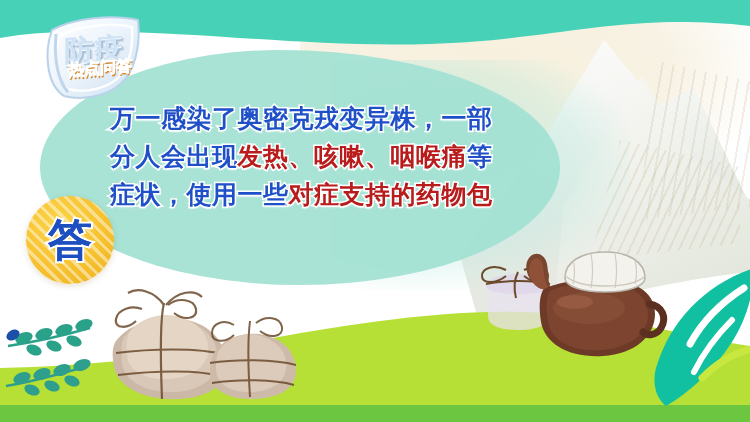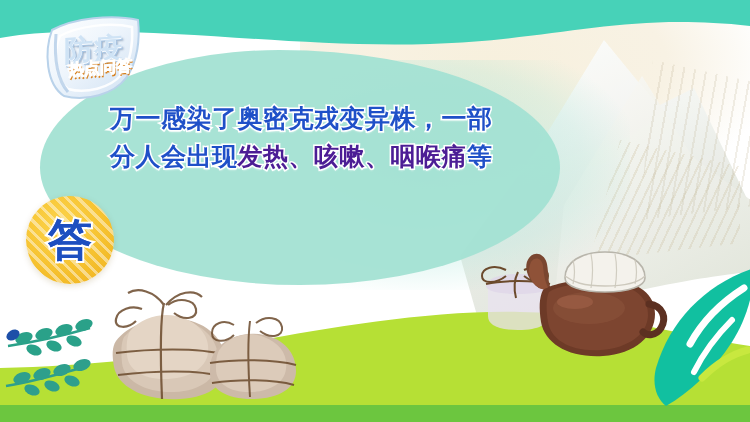--- a/index.html
+++ b/index.html
@@ -152,21 +152,21 @@
     font-family:"DejaVu Sans","Liberation Sans",sans-serif;
   }
   .qline{position:relative;white-space:nowrap;}
   .blue{
     color:#1f50c8;
     -webkit-text-stroke:3px #ffffff;
     paint-order:stroke fill;
     text-shadow:0 2px 2px rgba(255,255,255,.7);
   }
   .orange{
-    color:#4c1d95;
+    color:#b91c1c;
     -webkit-text-stroke:3px #ffffff;
     paint-order:stroke fill;
     text-shadow:0 2px 2px rgba(255,255,255,.7);
   }
 
   
   .herbs{left:108px;bottom:18px;width:215px;height:125px;}
   .teapot{right:72px;bottom:52px;width:175px;height:130px;}
   .jar{right:190px;bottom:88px;width:86px;height:72px;}
 </style>
@@ -310,15 +310,18 @@
     <div class="glyph-top">答</div>
   </div>
 
   <div class="layer qtext">
     <div class="qline">
       <span class="blue">万一感染了奥密克戎变异株，一部</span>
     </div>
     <div class="qline">
       <span class="blue">分人会出现</span><span class="orange">发热、咳嗽、咽喉痛</span><span class="blue">等</span>
     </div>
+    <div class="qline">
+      <span class="blue">症状，使用一些</span><span class="orange">对症支持的药物包</span>
+    </div>
   </div>
 
 </div>
 
 </body></html>

